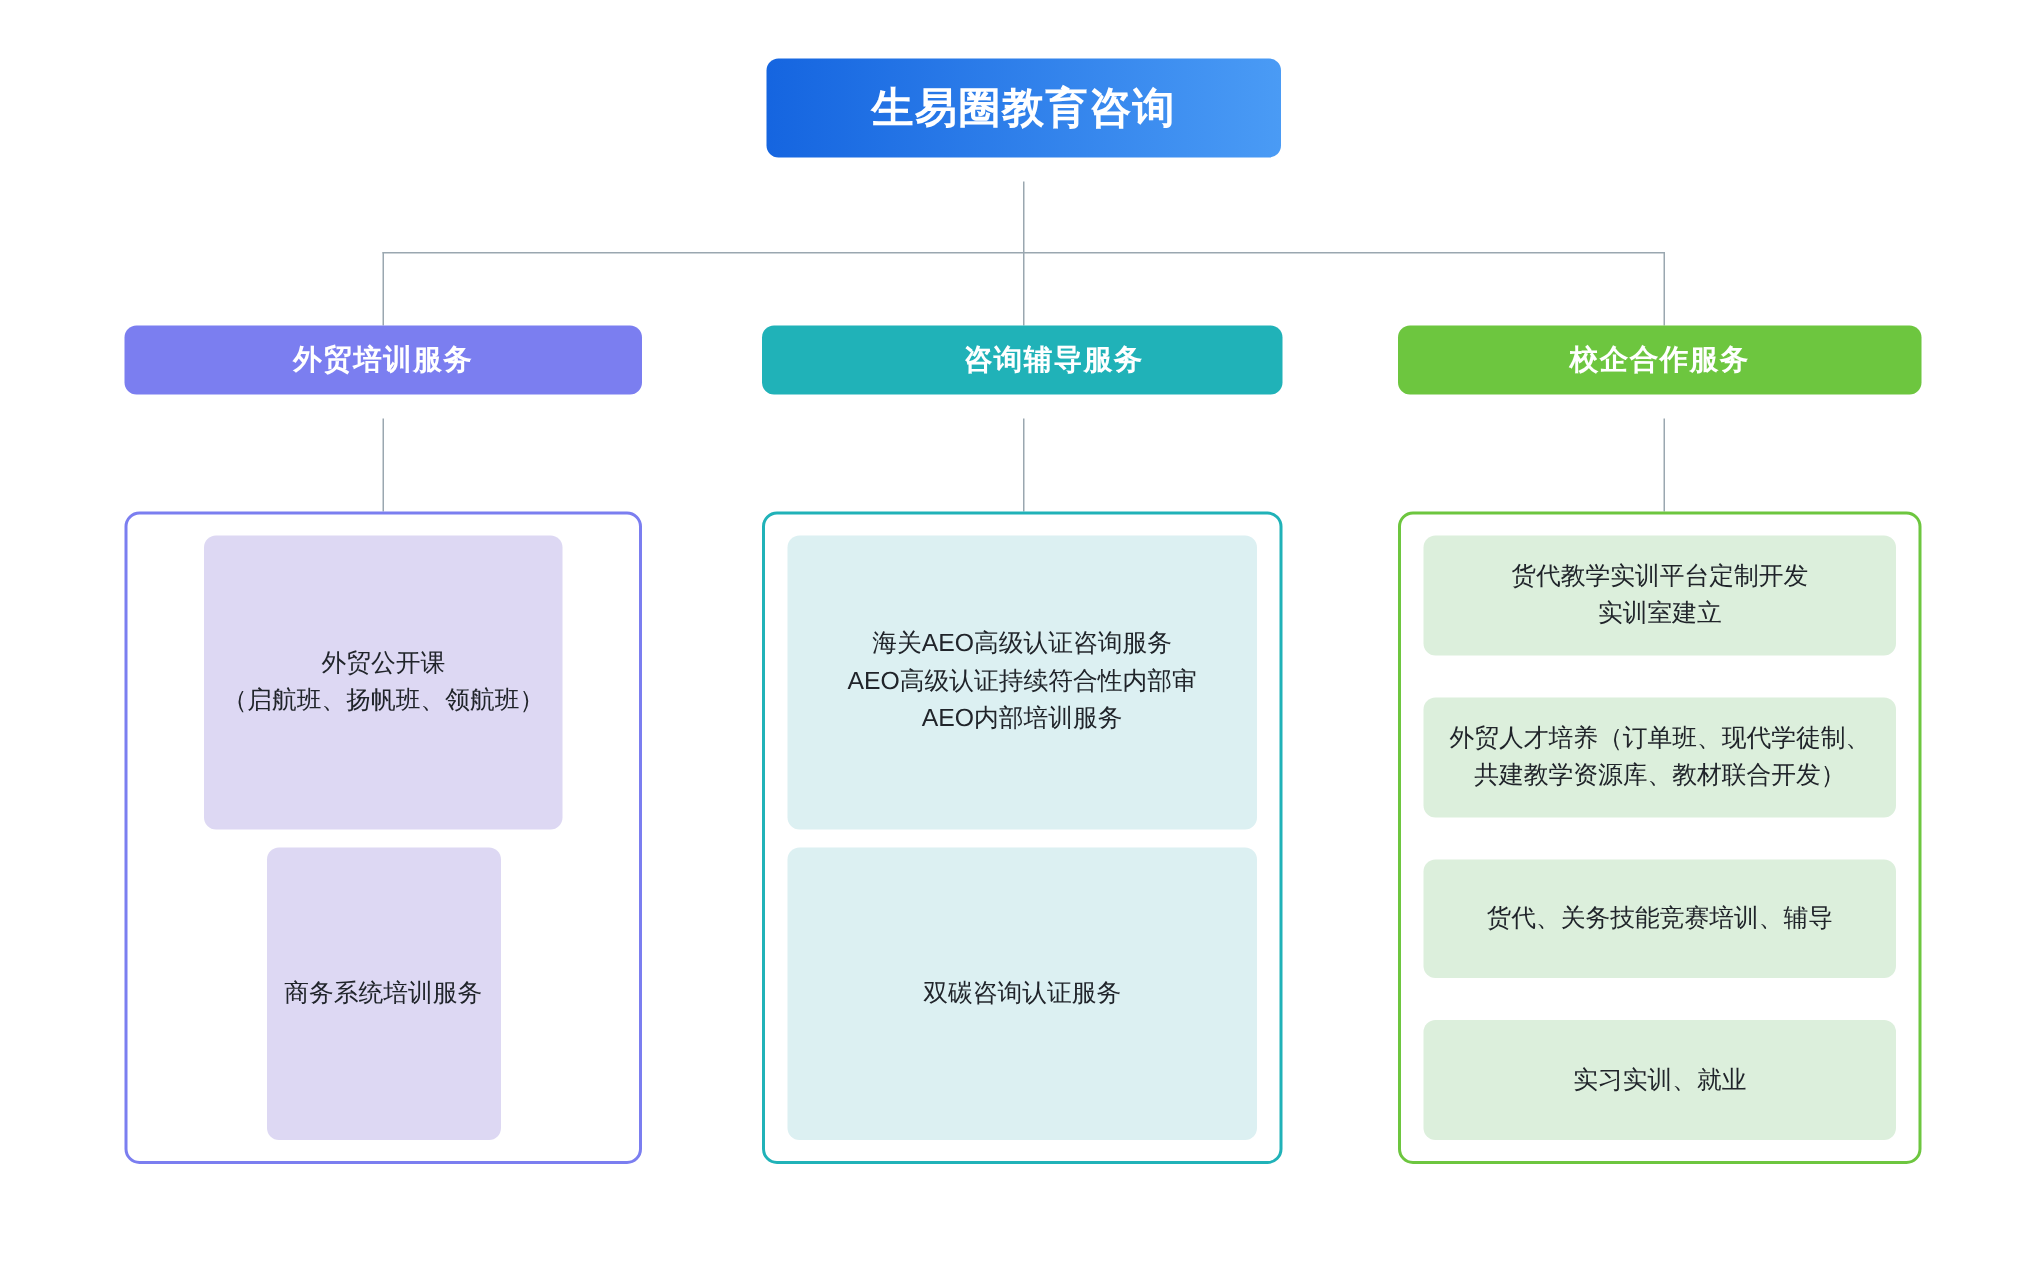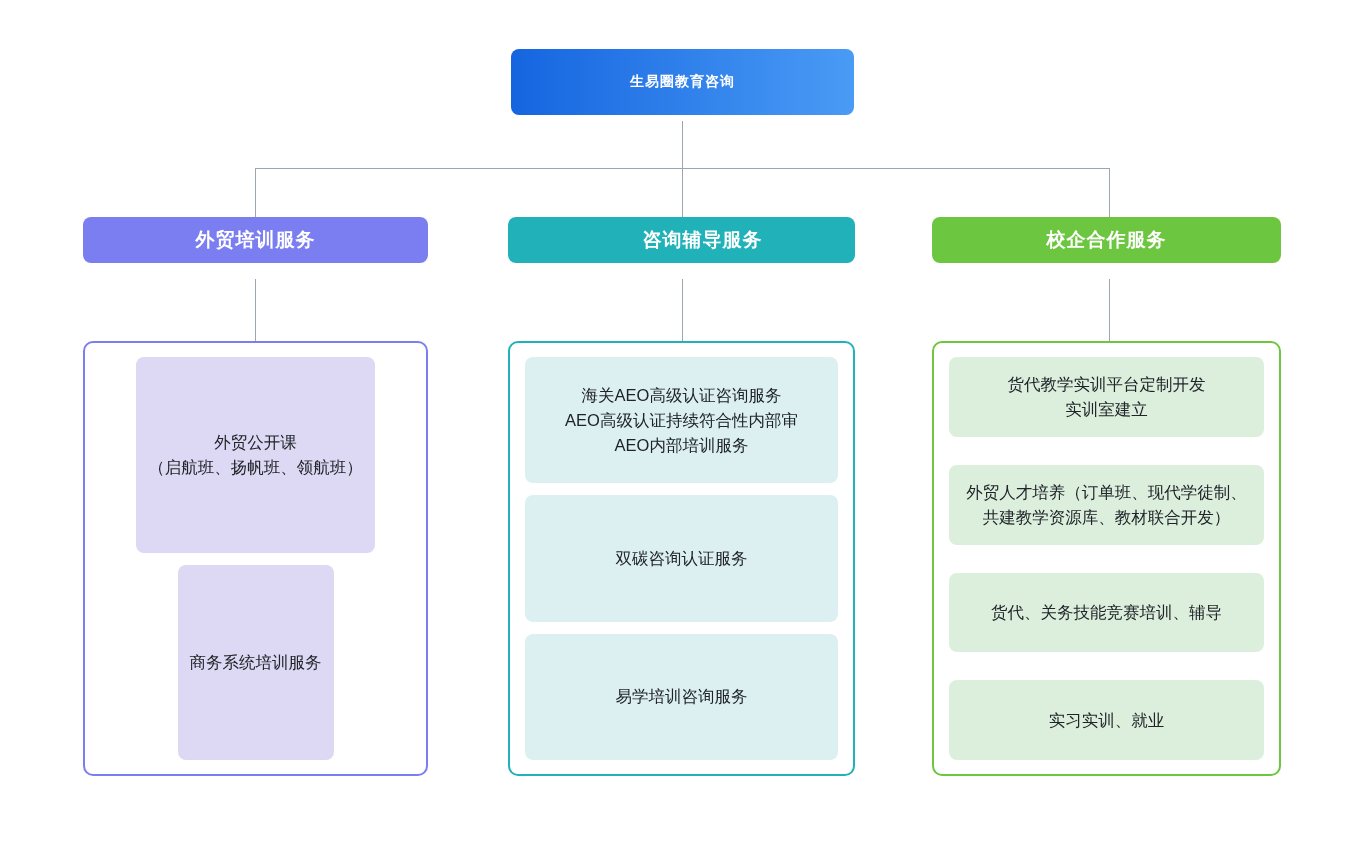--- a/index.html
+++ b/index.html
@@ -17,29 +17,29 @@
   .chart {
     position: relative;
     width: 1360px;
     height: 844px;
   }
 
   
   .root-node {
     position: absolute;
     left: 511px;
-    top: 49px;
+    top: 39px;
     width: 343px;
     height: 66px;
     border-radius: 8px;
     display: flex;
     align-items: center;
     justify-content: center;
     color: #ffffff;
-    font-size: 14px;
+    font-size: 28px;
     font-weight: bold;
     letter-spacing: 1px;
     box-sizing: border-box;
     text-align: right;
   }
 
   
   .conn {
     position: absolute;
     background: #9aa7b0;
@@ -156,21 +156,20 @@
     </div>
   </div>
 
   <div class="column col-mid theme-teal">
     <div class="col-header" style="background: rgb(32, 178, 184); padding-left: 42px;">咨询辅导服务</div>
     <div class="col-body" style="border-color: rgb(32, 178, 184);">
       <div class="item" style="background: rgb(220, 240, 242);">海关AEO高级认证咨询服务
 AEO高级认证持续符合性内部审
 AEO内部培训服务</div>
       <div class="item" style="background: rgb(220, 240, 242);">双碳咨询认证服务</div>
-      <div class="item" style="background: rgb(220, 240, 242);">易学培训咨询服务</div>
     </div>
   </div>
 
   <div class="column col-right theme-green">
     <div class="col-header" style="background: rgb(109, 198, 63);">校企合作服务</div>
     <div class="col-body" style="border-color: rgb(109, 198, 63); gap: 16px;">
       <div class="item" style="background: rgb(220, 239, 220);">货代教学实训平台定制开发
 实训室建立</div>
       <div class="item" style="background: rgb(220, 239, 220);">外贸人才培养（订单班、现代学徒制、共建教学资源库、教材联合开发）</div>
       <div class="item" style="background: rgb(220, 239, 220);">货代、关务技能竞赛培训、辅导</div>

